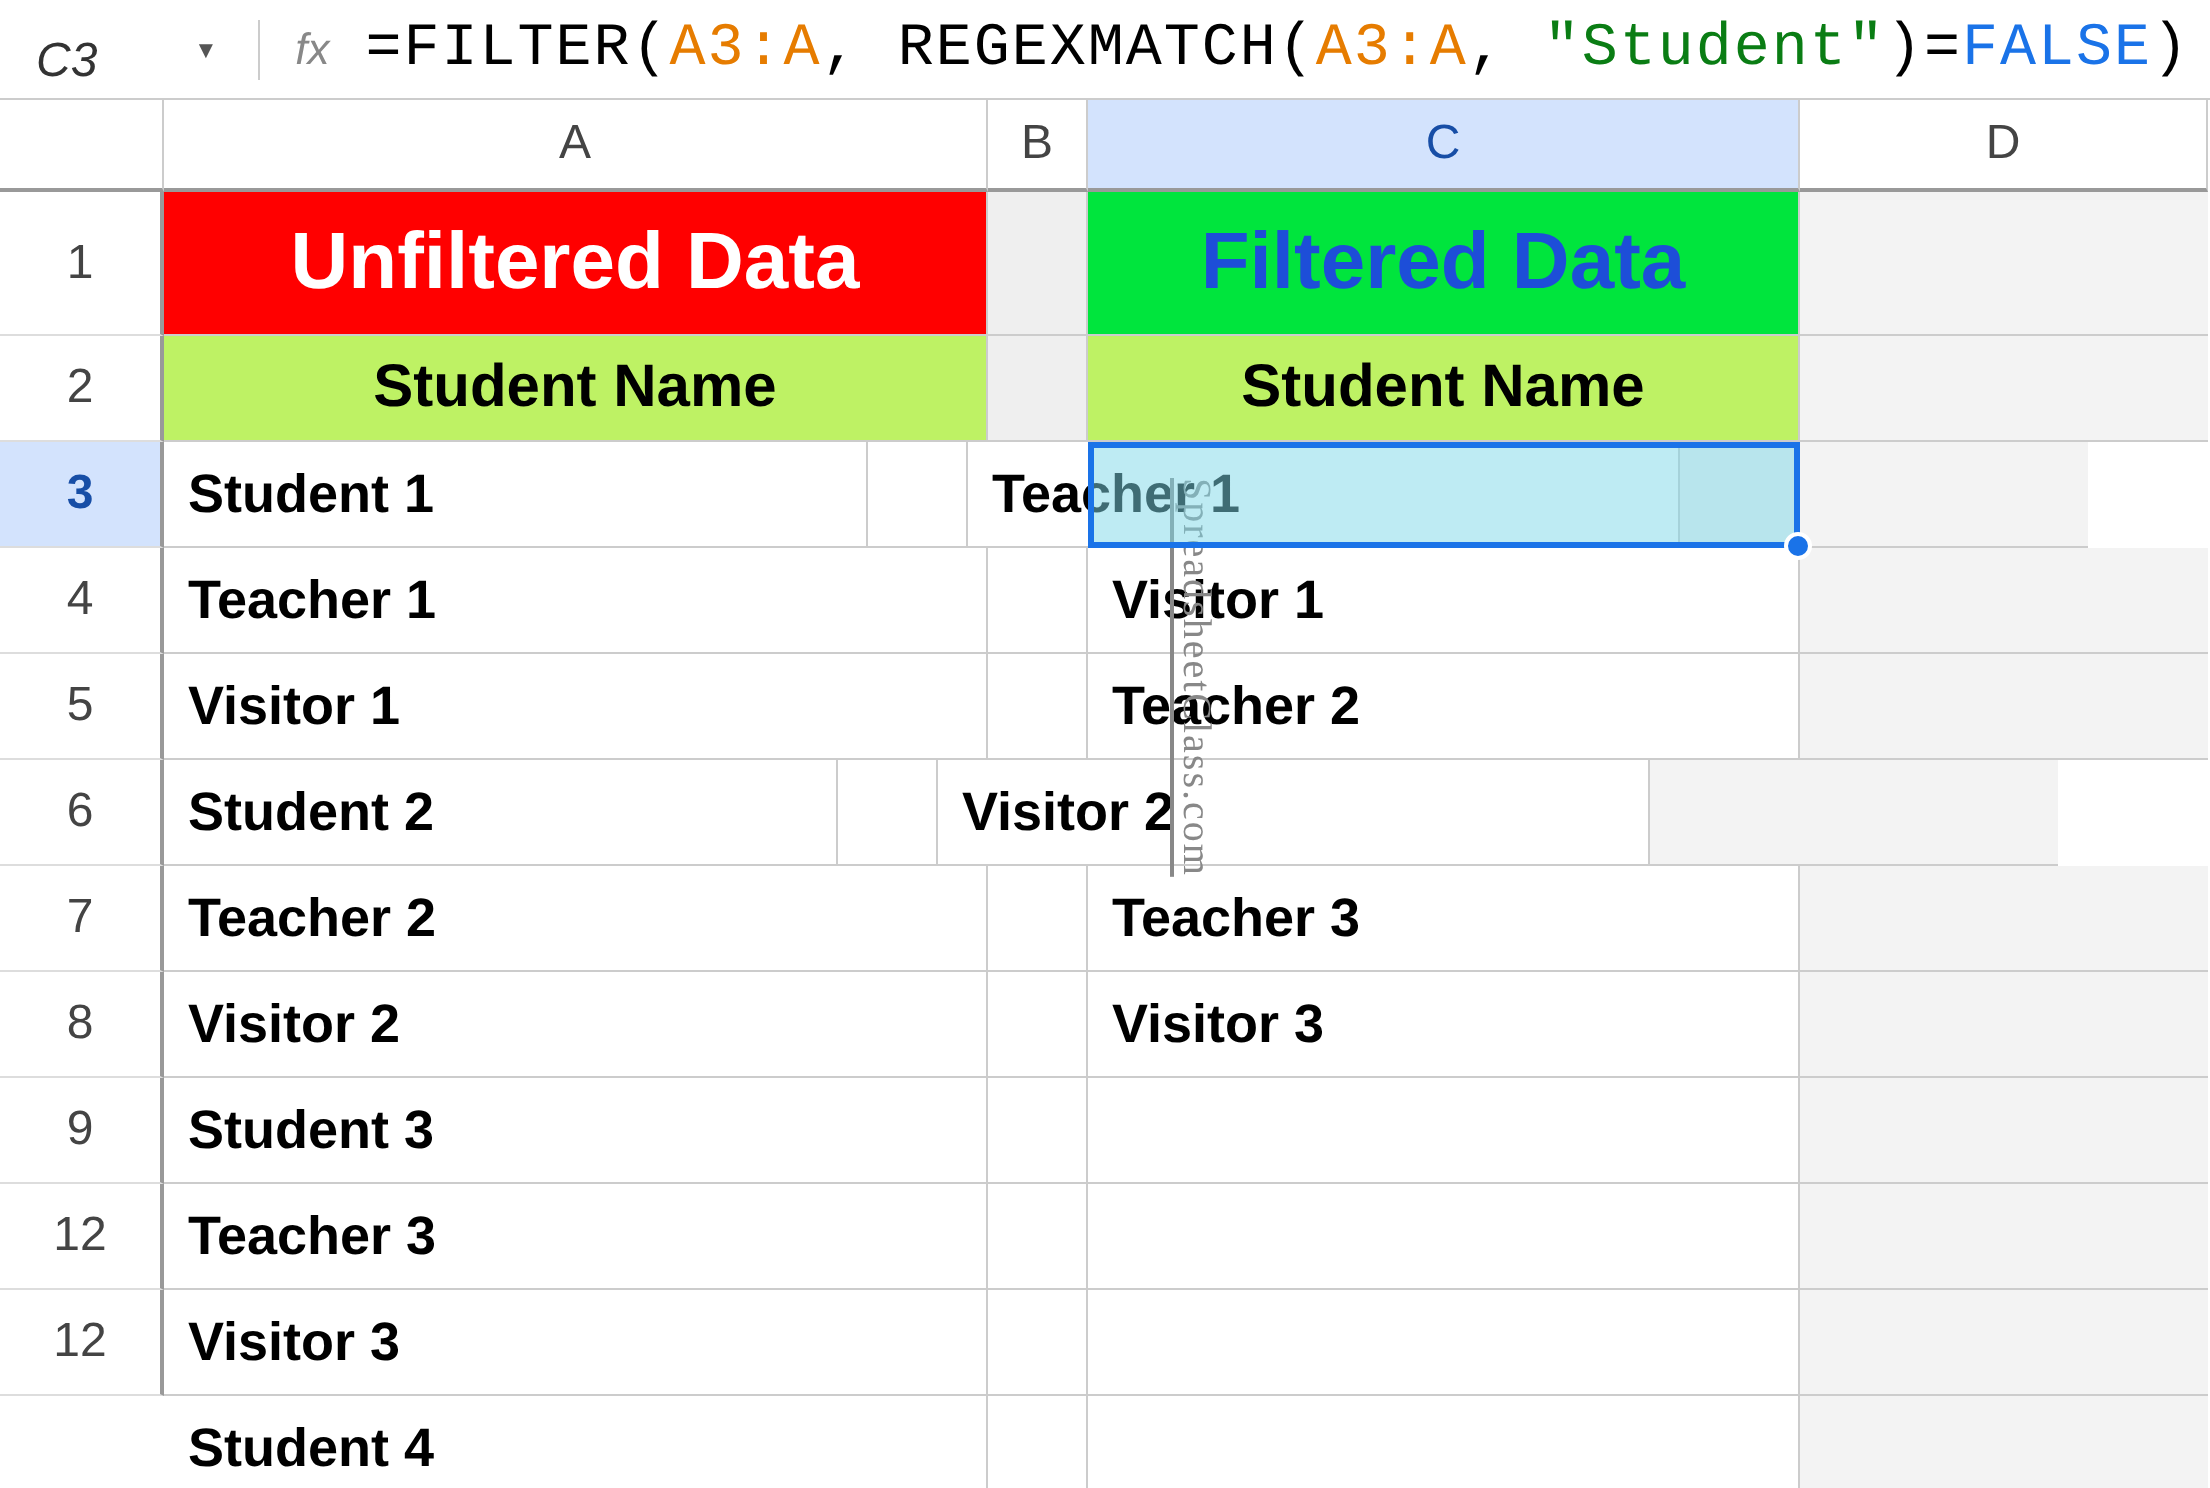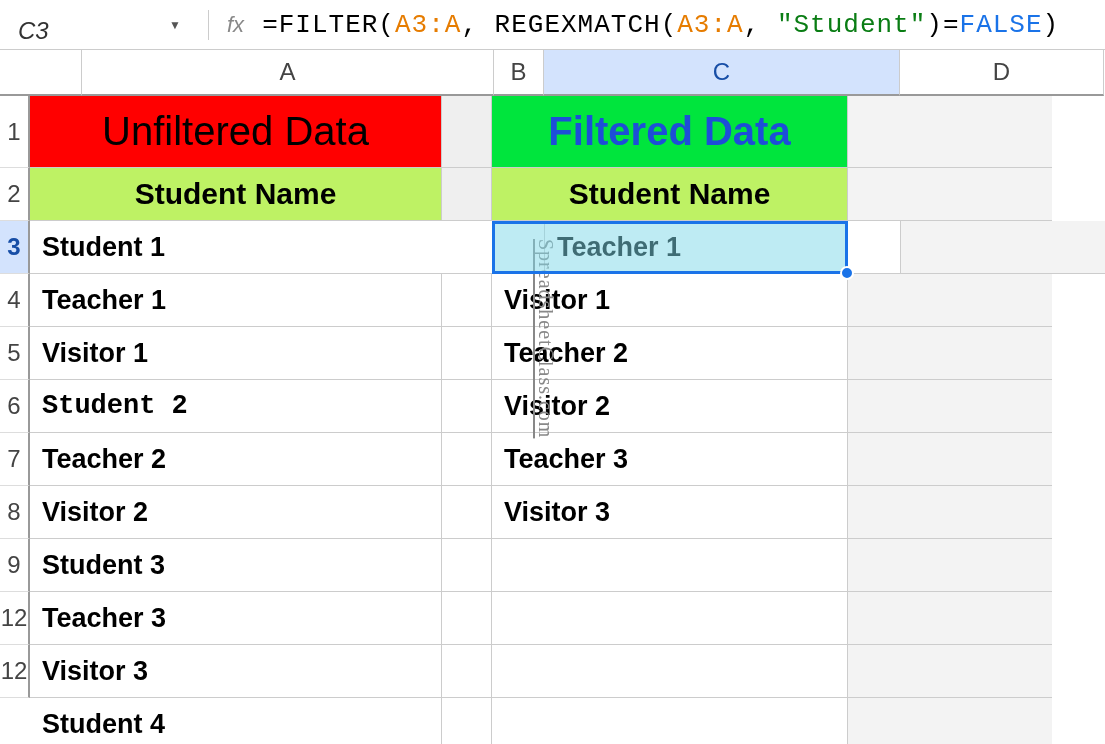--- a/index.html
+++ b/index.html
@@ -41,21 +41,21 @@
     margin: 0 18px;
   }
   .fx-label {
     font-style: italic;
     font-size: 22px;
     color: #888;
     margin-right: 18px;
   }
   .formula-input {
     font-family: 'Consolas', 'Courier New', monospace;
-    font-size: 26px;
+    font-size: 30px;
     letter-spacing: 1px;
     white-space: nowrap;
   }
   .fn { color: #000; }
   .paren { color: #000; }
   .range { color: #e67c00; }
   .comma { color: #000; }
   .str { color: #0a7d14; }
   .kw { color: #1a73e8; }
   .corner {
@@ -119,23 +119,23 @@
     align-items: center;
     font-size: 27px;
     font-weight: 600;
     color: #000;
     overflow: hidden;
     white-space: nowrap;
   }
   .cell.colD { border-right: none; background:#f3f3f3; }
   .unfiltered-header {
     background: #ff0000;
-    color: #000000;
+    color: #ffffff;
     font-size: 40px;
-    font-weight: 400;
+    font-weight: 700;
     justify-content: center;
   }
   .filtered-header {
     background: #00e53d;
     color: #1d4ed8;
     font-size: 40px;
     font-weight: 700;
     justify-content: center;
   }
   .subheader {
@@ -218,39 +218,39 @@
           <div class="cell colC filtered-header" style="width: 356px;">Filtered Data</div>
           <div class="cell colD greyrest" style="width: 204px;"></div>
         </div>
         <div class="gridrow">
           <div class="cell colA subheader" style="width: 412px;">Student Name</div>
           <div class="cell colB empty-sub" style="width: 50px;"></div>
           <div class="cell colC subheader" style="width: 356px;">Student Name</div>
           <div class="cell colD greyrest" style="width: 204px;"></div>
         </div>
         <div class="gridrow">
-          <div class="cell colA" style="width: 465px;">Student 1</div>
+          <div class="cell colA" style="width: 352px;">Student 1</div>
           <div class="cell colB" style="width: 50px;"></div>
           <div class="cell colC" style="width: 356px;">Teacher 1</div>
           <div class="cell colD greyrest" style="width: 204px;"></div>
         </div>
         <div class="gridrow">
           <div class="cell colA" style="width: 412px;">Teacher 1</div>
           <div class="cell colB" style="width: 50px;"></div>
           <div class="cell colC" style="width: 356px;">Visitor 1</div>
           <div class="cell colD greyrest" style="width: 204px;"></div>
         </div>
         <div class="gridrow">
           <div class="cell colA" style="width: 412px;">Visitor 1</div>
           <div class="cell colB" style="width: 50px;"></div>
           <div class="cell colC" style="width: 356px;">Teacher 2</div>
           <div class="cell colD greyrest" style="width: 204px;"></div>
         </div>
         <div class="gridrow">
-          <div class="cell colA" style="width: 412px; font-family: Liberation Mono, monospace;">Student 2</div>
+          <div class="cell colA" style="width: 337px;">Student 2</div>
           <div class="cell colB" style="width: 50px;"></div>
           <div class="cell colC" style="width: 356px;">Visitor 2</div>
           <div class="cell colD greyrest" style="width: 204px;"></div>
         </div>
         <div class="gridrow">
           <div class="cell colA" style="width: 412px;">Teacher 2</div>
           <div class="cell colB" style="width: 50px;"></div>
           <div class="cell colC" style="width: 356px;">Teacher 3</div>
           <div class="cell colD greyrest" style="width: 204px;"></div>
         </div>

